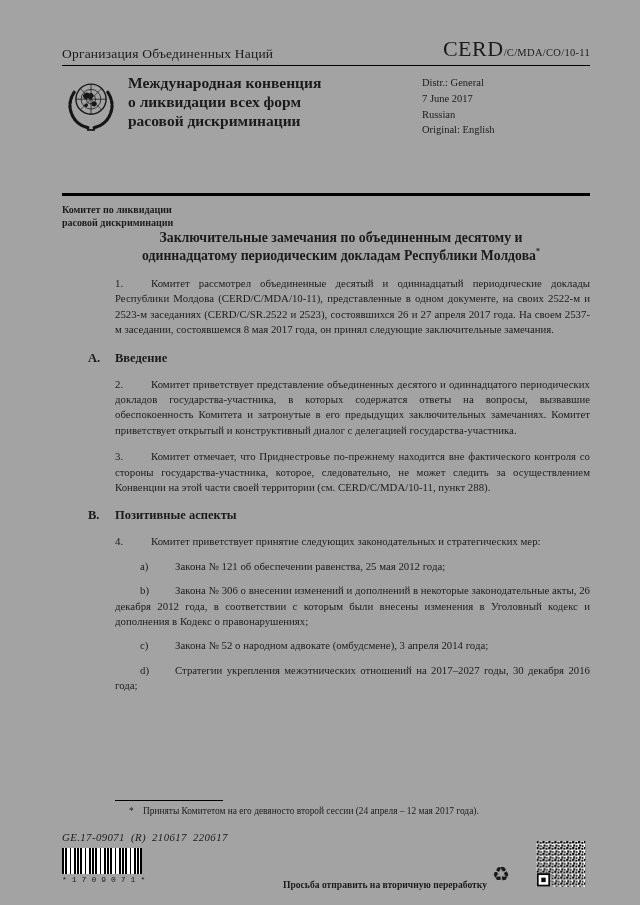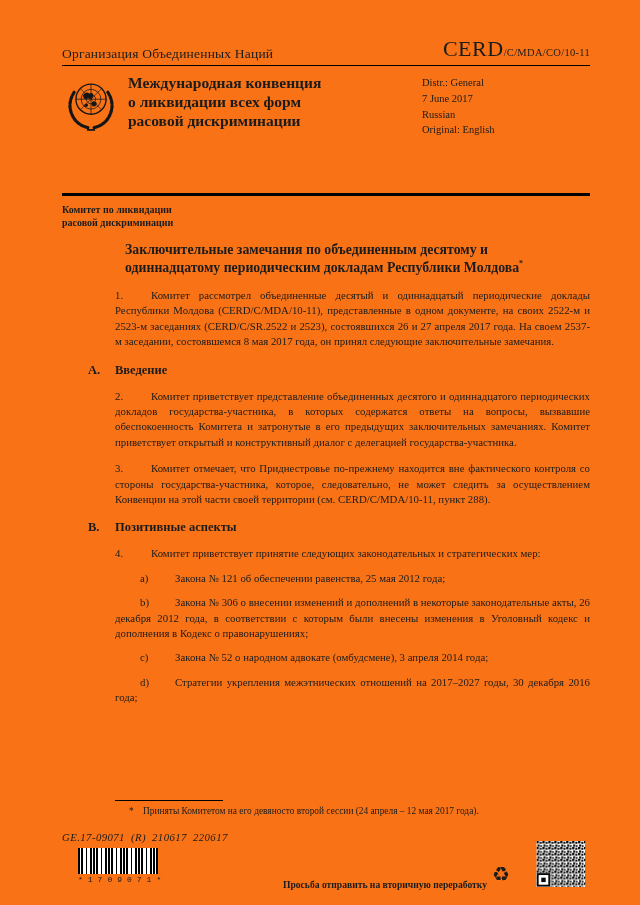--- a/index.html
+++ b/index.html
@@ -1,19 +1,19 @@
 <!DOCTYPE html>
 <html><head>
 <meta charset="utf-8">
 <style>
   html,body{margin:0;padding:0;background:#ffffff;}
   .page{
     position:relative;
     width:640px;height:905px;
-    background:#f97316;
+    background:#a3a3a3;
     box-sizing:border-box;
     padding:36px 50px 0 62px;
     font-family:"Liberation Serif","DejaVu Serif",serif;
     color:#1b1b1b;
     overflow:hidden;
   }
   
   .header-row{
     display:flex;justify-content:space-between;align-items:flex-end;
     border-bottom:1.5px solid #000;padding-bottom:3px;
@@ -26,22 +26,22 @@
   .masthead{display:flex;margin-top:6px;}
   .emblem-box{width:66px;flex:0 0 66px;padding-top:4px;}
   .conv-title{width:286px;font-weight:bold;font-size:15.5px;line-height:1.22;padding-top:2px;}
   .distr-block{margin-left:auto;width:168px;font-size:10.5px;line-height:1.5;padding-top:3px;}
   
   .thick-rule{height:2.5px;background:#000;margin-top:55px;}
   
   .committee{margin-top:7px;font-weight:bold;font-size:10px;line-height:1.3;}
   
   .doc-title{
-    margin:12px 0 0 63px;max-width:432px;
-    font-weight:bold;font-size:13.8px;line-height:1.32;
+    margin:0 0 0 63px;max-width:432px;
+    font-weight:bold;font-size:13.8px;line-height:1.32;text-align:center;
   }
   .doc-title sup{font-size:8px;}
   
   .body-text{margin-left:53px;margin-right:0;}
   .para{
     margin:11px 0 0 0;font-size:10.8px;line-height:15.4px;
     text-align:justify;
   }
   .para .num{display:inline-block;width:36px;}
   .section-head{
@@ -53,21 +53,21 @@
     text-align:justify;text-indent:25px;
   }
   .list-item .label{display:inline-block;width:35px;text-indent:0;}
   
   .footnote{position:absolute;left:115px;top:800px;width:445px;}
   .footnote-rule{width:108px;border-top:1px solid #000;margin-bottom:4px;}
   .footnote-text{font-size:9.4px;line-height:1.3;}
   .footnote-text .marker{display:inline-block;width:14px;text-indent:0;padding-left:14px;}
   
   .ge-number{position:absolute;left:62px;top:831px;font-size:10.8px;letter-spacing:.4px;word-spacing:3px;font-style:italic;}
-  .barcode-block{position:absolute;left:78px;top:848px;width:81px;}
+  .barcode-block{position:absolute;left:62px;top:848px;width:81px;}
   .barcode-bars{
     height:26px;width:80px;
     background:
       repeating-linear-gradient(90deg,#000 0 2px,#fff 2px 3px,#000 3px 5px,#fff 5px 8px,#000 8px 9px,#fff 9px 12px,#000 12px 14px,#fff 14px 15px);
   }
   .barcode-label{font-family:"Liberation Mono","DejaVu Sans Mono",monospace;font-size:8px;letter-spacing:5px;margin-top:1px;white-space:nowrap;}
   .recycle-line{
     position:absolute;left:283px;top:858px;display:flex;align-items:center;gap:5px;
   }
   .recycle-text{font-weight:bold;font-size:9.6px;white-space:nowrap;margin-top:21px;}

